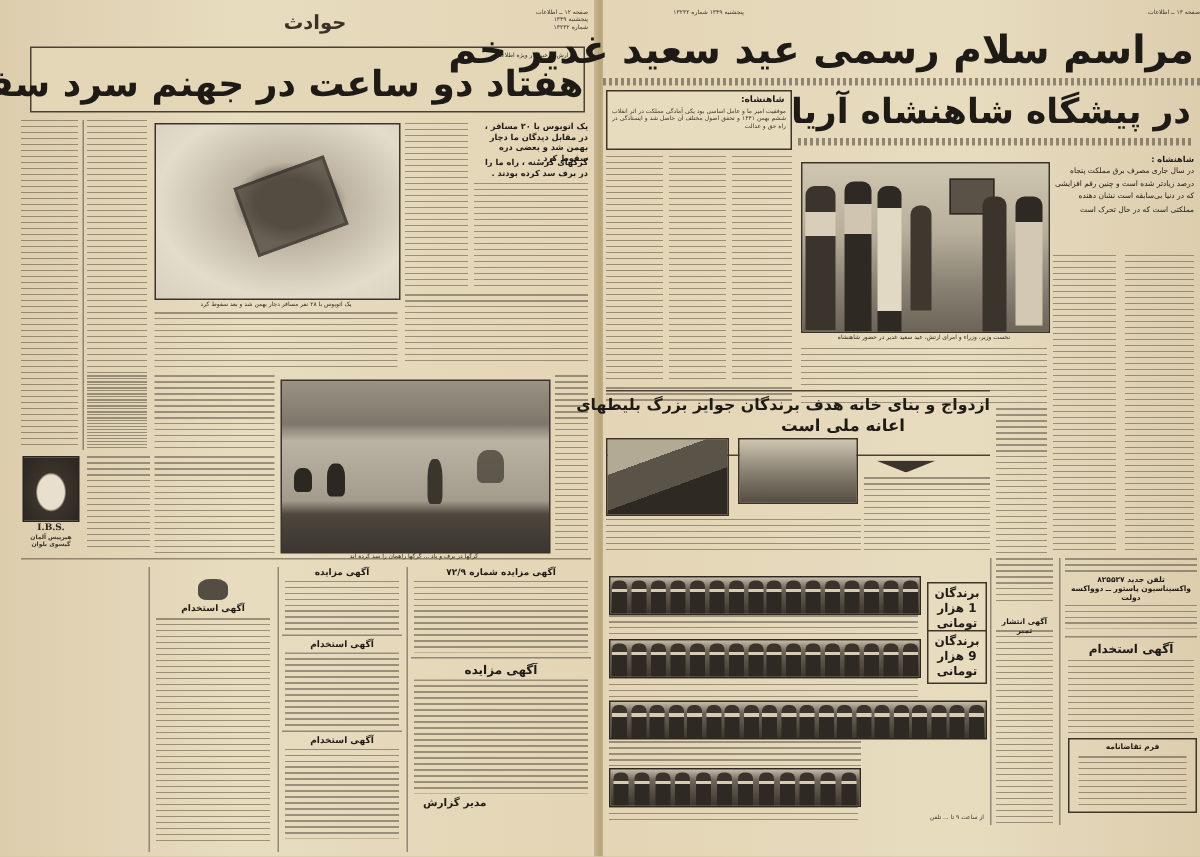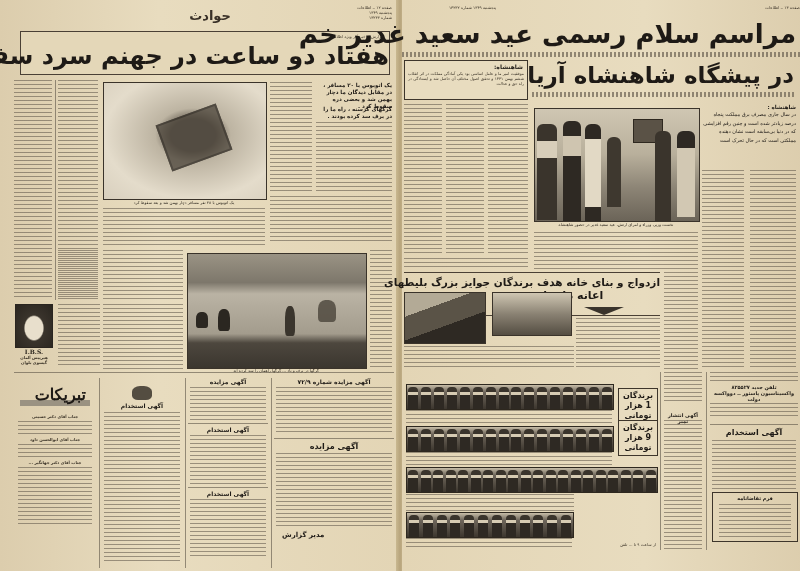--- a/index.html
+++ b/index.html
@@ -78,32 +78,20 @@
     <div style="width:36px;height:42px;margin:0 auto;background:radial-gradient(ellipse at 50% 55%,#e8dfcc 0 35%,#3a342c 40%,#2a251f 100%);border:1px solid #2a251f;"></div>
     <div style="font-family:'DejaVu Serif',serif;font-weight:bold;font-size:6px;text-align:center;">I.B.S.</div>
     <div class="small rtl" style="text-align:center;font-weight:bold;">هیرپیس آلمان</div>
     <div class="small rtl" style="text-align:center;font-weight:bold;">گیسوی بلوان</div>
   </div>
   <div class="abs col" style="left:58px;top:304px;width:42px;height:62px;"></div>
   <div class="abs col" style="left:103px;top:304px;width:80px;height:66px;"></div>
 
   <div class="abs hrule" style="left:14px;top:372px;width:380px;"></div>
 
-  <div class="abs" style="left:14px;top:378px;width:82px;height:190px;">
-    <div style="margin:8px 4px 0;height:22px;position:relative;">
-      <div style="position:absolute;left:2px;right:2px;top:14px;height:6px;background:#9a9282;"></div>
-      <div class="rtl" style="position:absolute;right:6px;top:0;font-family:'DejaVu Serif',serif;font-weight:bold;font-size:16px;line-height:18px;color:#1e1a16;">تبریکات</div>
-    </div>
-    <div class="small rtl" style="text-align:center;margin-top:6px;font-weight:bold;">جناب آقای دکتر حسینی</div>
-    <div class="col" style="height:14px;margin:2px 4px;"></div>
-    <div class="small rtl" style="text-align:center;font-weight:bold;">جناب آقای ابوالحسن داود</div>
-    <div class="col" style="height:14px;margin:2px 4px;"></div>
-    <div class="small rtl" style="text-align:center;font-weight:bold;">جناب آقای دکتر جهانگیر ...</div>
-    <div class="col" style="height:60px;margin:2px 4px;"></div>
-  </div>
   <div class="abs vrule" style="left:99px;top:378px;height:190px;"></div>
 
   <div class="abs" style="left:102px;top:382px;width:80px;height:185px;">
     <div style="width:20px;height:14px;margin:4px auto 2px;background:#3a342c;border-radius:40% 40% 30% 30%;opacity:.85;"></div>
     <div class="ad-title">آگهی استخدام</div>
     <div class="col" style="height:150px;margin:3px 2px;"></div>
   </div>
   <div class="abs vrule" style="left:185px;top:378px;height:190px;"></div>
 
   <div class="abs" style="left:188px;top:378px;width:80px;height:190px;">
@@ -162,21 +150,21 @@
 
   <div class="abs" style="left:300px;top:104px;width:94px;height:60px;">
     <div class="sub" style="font-size:5.5px;">شاهنشاه :</div>
     <div class="rtl" style="font-size:5px;line-height:8.5px;text-align:right;color:#1e1a16;">در سال جاری مصرف برق مملکت پنجاه درصد زیادتر شده است و چنین رقم افزایشی که در دنیا بی‌سابقه است نشان دهنده مملکتی است که در حال تحرک است</div>
   </div>
   <div class="abs col" style="left:300px;top:170px;width:42px;height:200px;"></div>
   <div class="abs col" style="left:348px;top:170px;width:46px;height:200px;"></div>
   <div class="abs col" style="left:132px;top:232px;width:164px;height:40px;"></div>
   <div class="abs col" style="left:2px;top:258px;width:124px;height:12px;"></div>
 
-  <div class="abs" style="left:2px;top:272px;width:256px;height:42px;border-top:1px solid #4a4035;border-bottom:1px solid #4a4035;">
+  <div class="abs" style="left:2px;top:260px;width:256px;height:42px;border-top:1px solid #4a4035;border-bottom:1px solid #4a4035;">
     <div class="headline" style="font-size:10.5px;line-height:14px;margin-top:2px;">ازدواج و بنای خانه هدف برندگان جوایز بزرگ بلیطهای</div>
     <div class="headline" style="font-size:11px;line-height:14px;padding-left:60px;">اعانه ملی است</div>
   </div>
   <div class="abs photo" style="left:2px;top:292px;width:80px;height:50px;background:linear-gradient(160deg,#b3aa96 0 30%,#5a5347 30% 60%,#2e2923 60%);"></div>
   <div class="abs photo" style="left:90px;top:292px;width:78px;height:42px;background:linear-gradient(180deg,#cfc6b2 0%,#8a8273 50%,#544d42 100%);"></div>
   <div class="abs" style="left:182px;top:307px;width:40px;height:8px;background:#3a342c;clip-path:polygon(0 0,100% 0,50% 100%);"></div>
   <div class="abs col" style="left:174px;top:318px;width:84px;height:50px;"></div>
   <div class="abs col" style="left:262px;top:272px;width:34px;height:100px;"></div>
   <div class="abs col" style="left:2px;top:346px;width:170px;height:22px;"></div>
 

